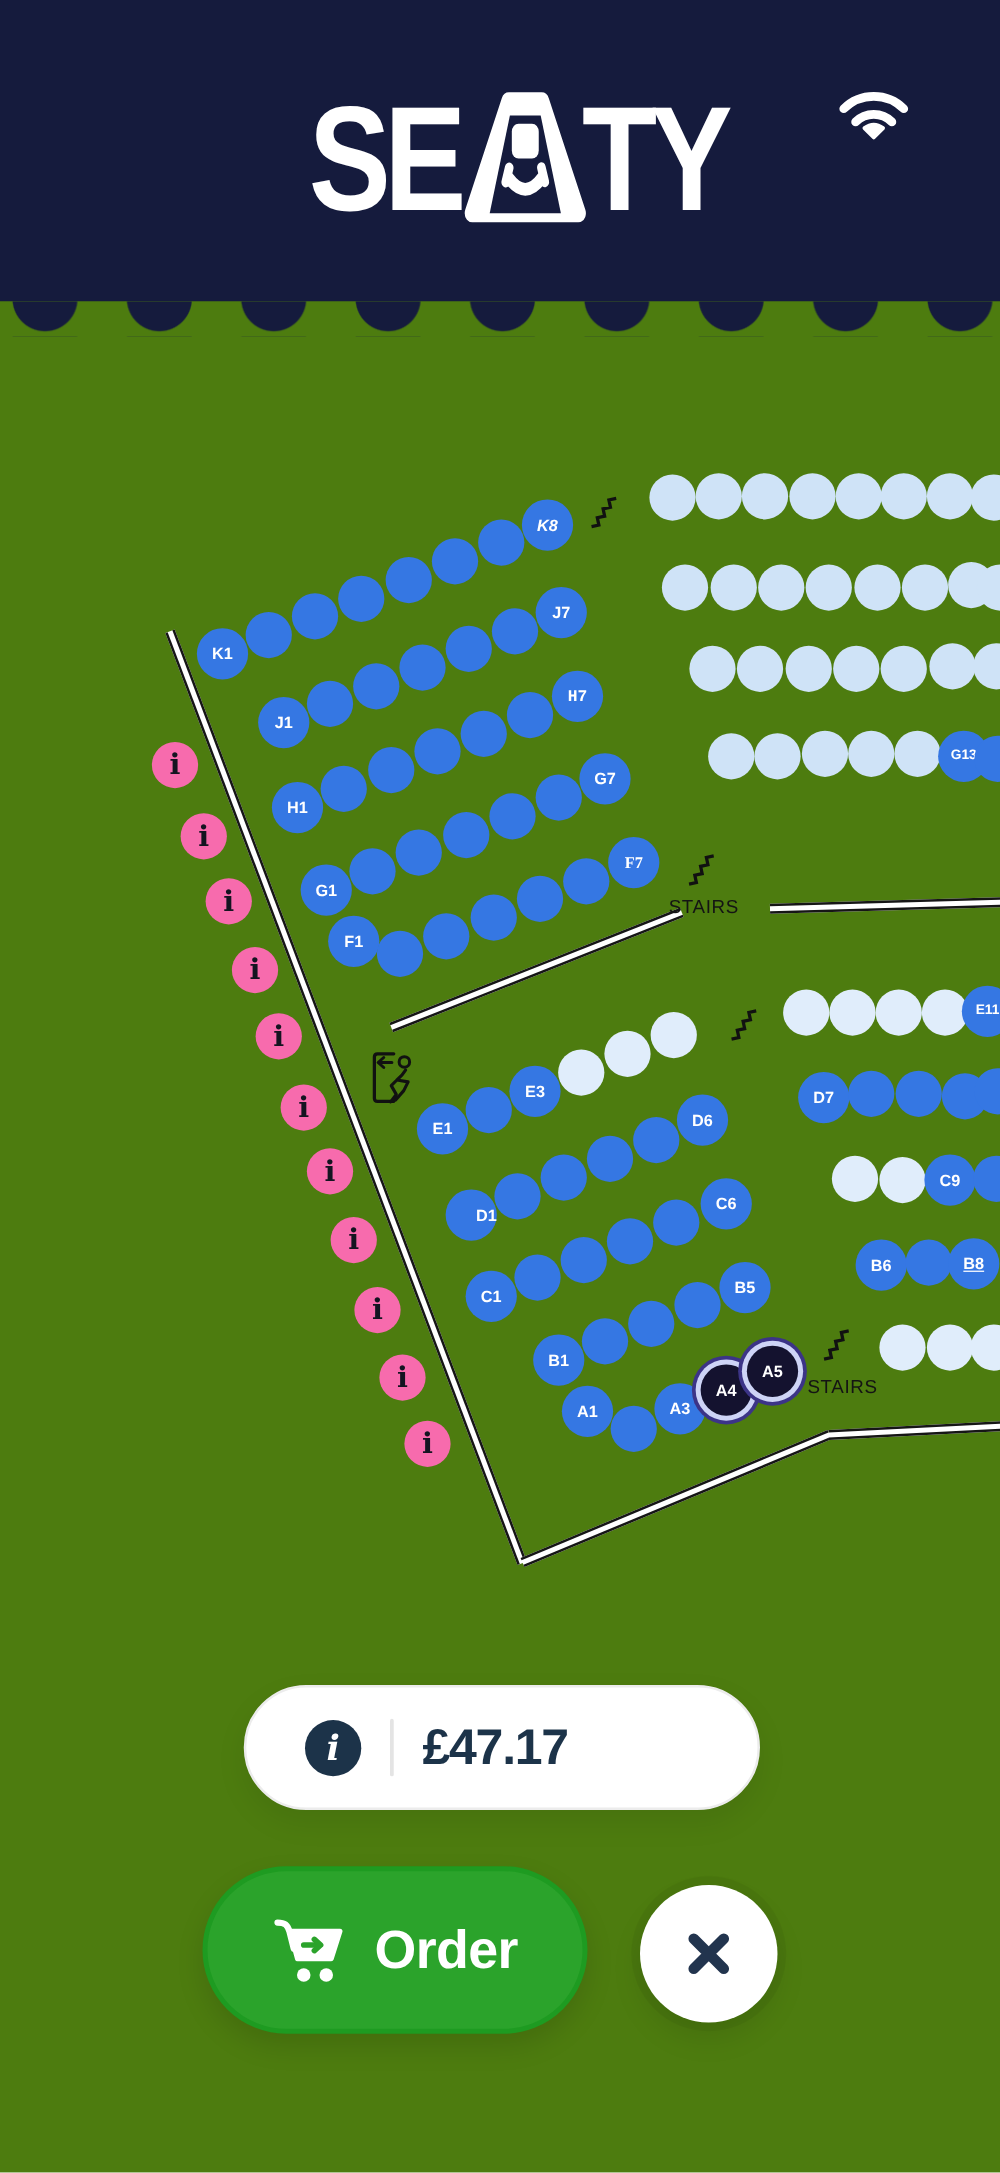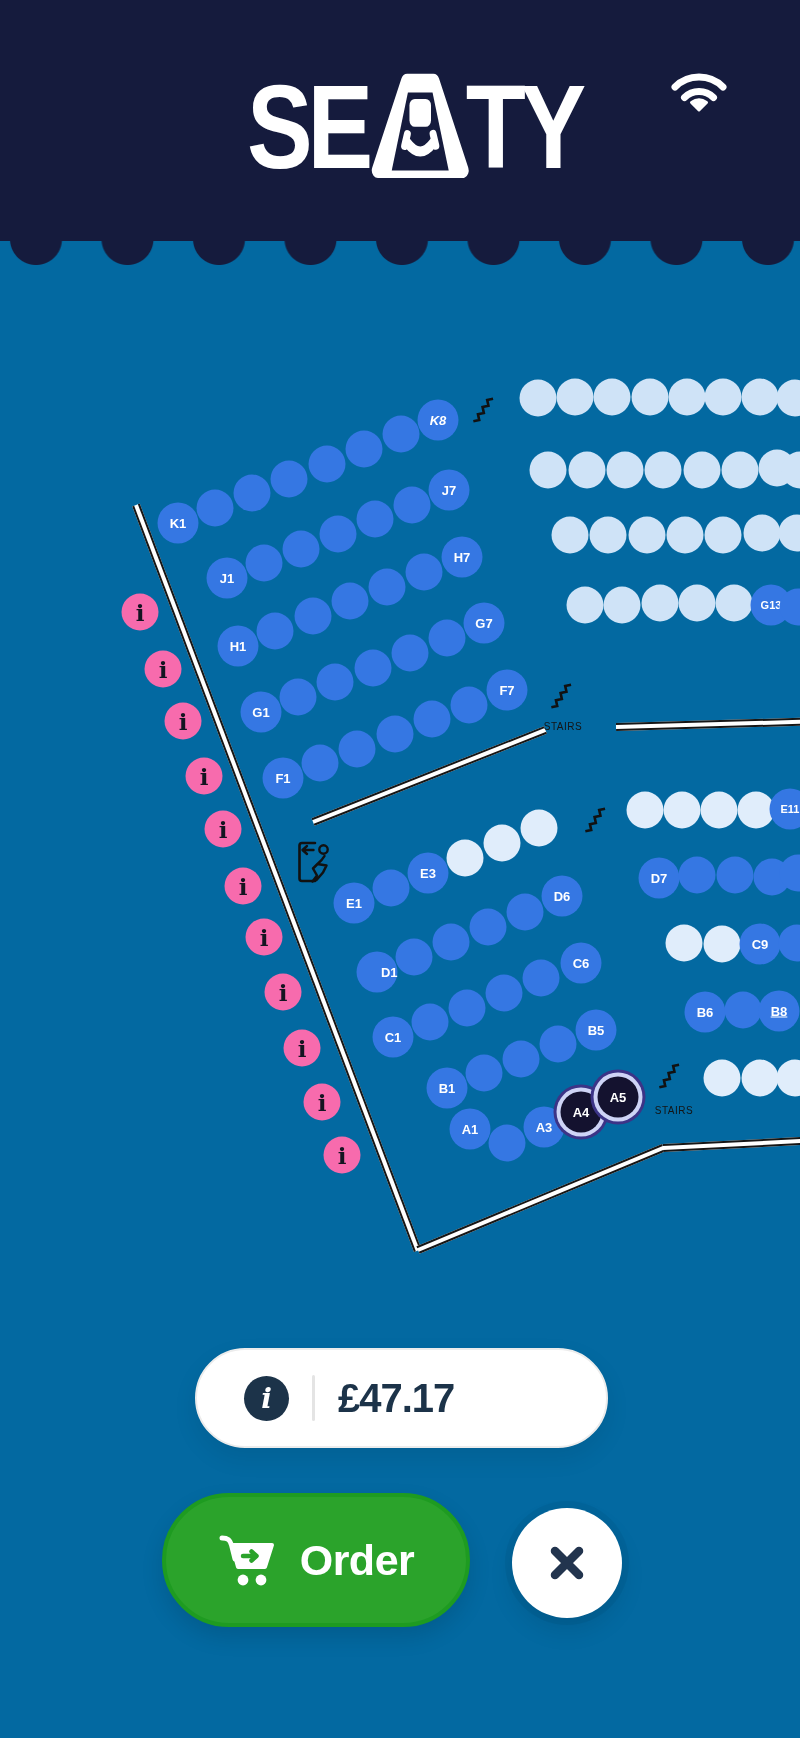--- a/index.html
+++ b/index.html
@@ -1,16 +1,16 @@
 <!DOCTYPE html>
 <html><head>
 <meta charset="utf-8">
 <style>
   html,body{margin:0;padding:0;background:#fff;}
-  .page{position:relative;width:800px;height:1738px;background:#0369a1;overflow:hidden;
+  .page{position:relative;width:800px;height:1738px;background:#4d7c0f;overflow:hidden;
         font-family:"Liberation Sans",sans-serif;}
 
   
   .header{position:absolute;left:0;top:0;width:800px;height:241px;background:#151b3d;}
   .scallops{position:absolute;left:0;top:241px;width:800px;height:28px;
     background-image:radial-gradient(circle at 36px -2px,#151b3d 25.5px,rgba(21,27,61,0) 26.5px);
     background-size:91.5px 28px;background-repeat:repeat-x;}
   .logo-wrap{position:absolute;left:0;top:72px;width:800px;display:flex;justify-content:center;}
   .logo{width:354px;height:106px;margin-left:42px;}
   .logo-txt{font-family:"Liberation Sans",sans-serif;font-size:128px;font-weight:bold;
@@ -31,21 +31,21 @@
   .t-s{background:#14122f;box-shadow:0 0 0 4px #ced4f6,0 0 0 7px #3c3487;}
 
   .info-marker{position:absolute;width:37px;height:37px;border-radius:50%;background:#f76bad;
         transform:translate(-50%,-50%);display:flex;align-items:center;justify-content:center;
         color:#141421;font-family:"DejaVu Serif",serif;font-weight:bold;font-size:23px;line-height:1;}
 
   .wall{position:absolute;height:4px;background:#fff;border-top:2.4px solid #161616;
         border-bottom:2.4px solid #161616;transform-origin:0 50%;}
 
   .stairs-icon{position:absolute;transform:rotate(-12deg);}
-  .stairs-text{position:absolute;transform:translate(-50%,-50%);font-size:10px;font-weight:500;
+  .stairs-text{position:absolute;transform:translate(-50%,-50%);font-size:15px;font-weight:500;
         letter-spacing:0.5px;color:#141414;}
   .exit-wrap{position:absolute;}
 
   
   .summary-pill{position:absolute;left:195px;top:1348px;width:413px;height:100px;border-radius:50px;
         background:#fff;border:2px solid #ececec;box-shadow:0 10px 24px rgba(0,0,0,0.08);
         display:flex;align-items:center;box-sizing:border-box;padding-left:47px;}
   .info-circle{width:45px;height:45px;border-radius:50%;background:#1c3349;color:#fff;
         display:flex;align-items:center;justify-content:center;
         font-family:"DejaVu Serif",serif;font-style:italic;font-weight:bold;font-size:28px;}
@@ -120,43 +120,43 @@
         <span>J7</span>
       </div>
       <div class="seat t-a lg" style="left: 238px; top: 377px;">
         <span>H1</span>
       </div>
       <div class="seat t-a sm" style="left: 275px; top: 362px;"></div>
       <div class="seat t-a sm" style="left: 313px; top: 347px;"></div>
       <div class="seat t-a sm" style="left: 350px; top: 332px;"></div>
       <div class="seat t-a sm" style="left: 387px; top: 318px;"></div>
       <div class="seat t-a sm" style="left: 424px; top: 303px;"></div>
-      <div class="seat t-a lg" style="left: 462px; top: 288px;">
+      <div class="seat t-a lg" style="left: 462px; top: 288px; font-family: Liberation Mono, monospace;">
         <span>H7</span>
       </div>
       <div class="seat t-a lg" style="left: 261px; top: 443px;">
         <span>G1</span>
       </div>
       <div class="seat t-a sm" style="left: 298px; top: 428px;"></div>
       <div class="seat t-a sm" style="left: 335px; top: 413px;"></div>
       <div class="seat t-a sm" style="left: 373px; top: 399px;"></div>
       <div class="seat t-a sm" style="left: 410px; top: 384px;"></div>
       <div class="seat t-a sm" style="left: 447px; top: 369px;"></div>
       <div class="seat t-a lg" style="left: 484px; top: 354px;">
         <span>G7</span>
       </div>
-      <div class="seat t-a lg" style="left: 283px; top: 509px;">
+      <div class="seat t-a lg" style="left: 283px; top: 484px;">
         <span>F1</span>
       </div>
       <div class="seat t-a sm" style="left: 320px; top: 494px;"></div>
       <div class="seat t-a sm" style="left: 357px; top: 480px;"></div>
       <div class="seat t-a sm" style="left: 395px; top: 465px;"></div>
       <div class="seat t-a sm" style="left: 432px; top: 450px;"></div>
       <div class="seat t-a sm" style="left: 469px; top: 436px;"></div>
-      <div class="seat t-a lg" style="left: 507px; top: 421px;">
+      <div class="seat t-a lg" style="left: 507px; top: 421px; font-family: Liberation Serif, serif;">
         <span>F7</span>
       </div>
       <div class="seat t-a lg" style="left: 354px; top: 634px;">
         <span>E1</span>
       </div>
       <div class="seat t-a sm" style="left: 391px; top: 619px;"></div>
       <div class="seat t-a lg" style="left: 428px; top: 604px;">
         <span>E3</span>
       </div>
       <div class="seat t-p sm" style="left: 465px; top: 589px;"></div>

